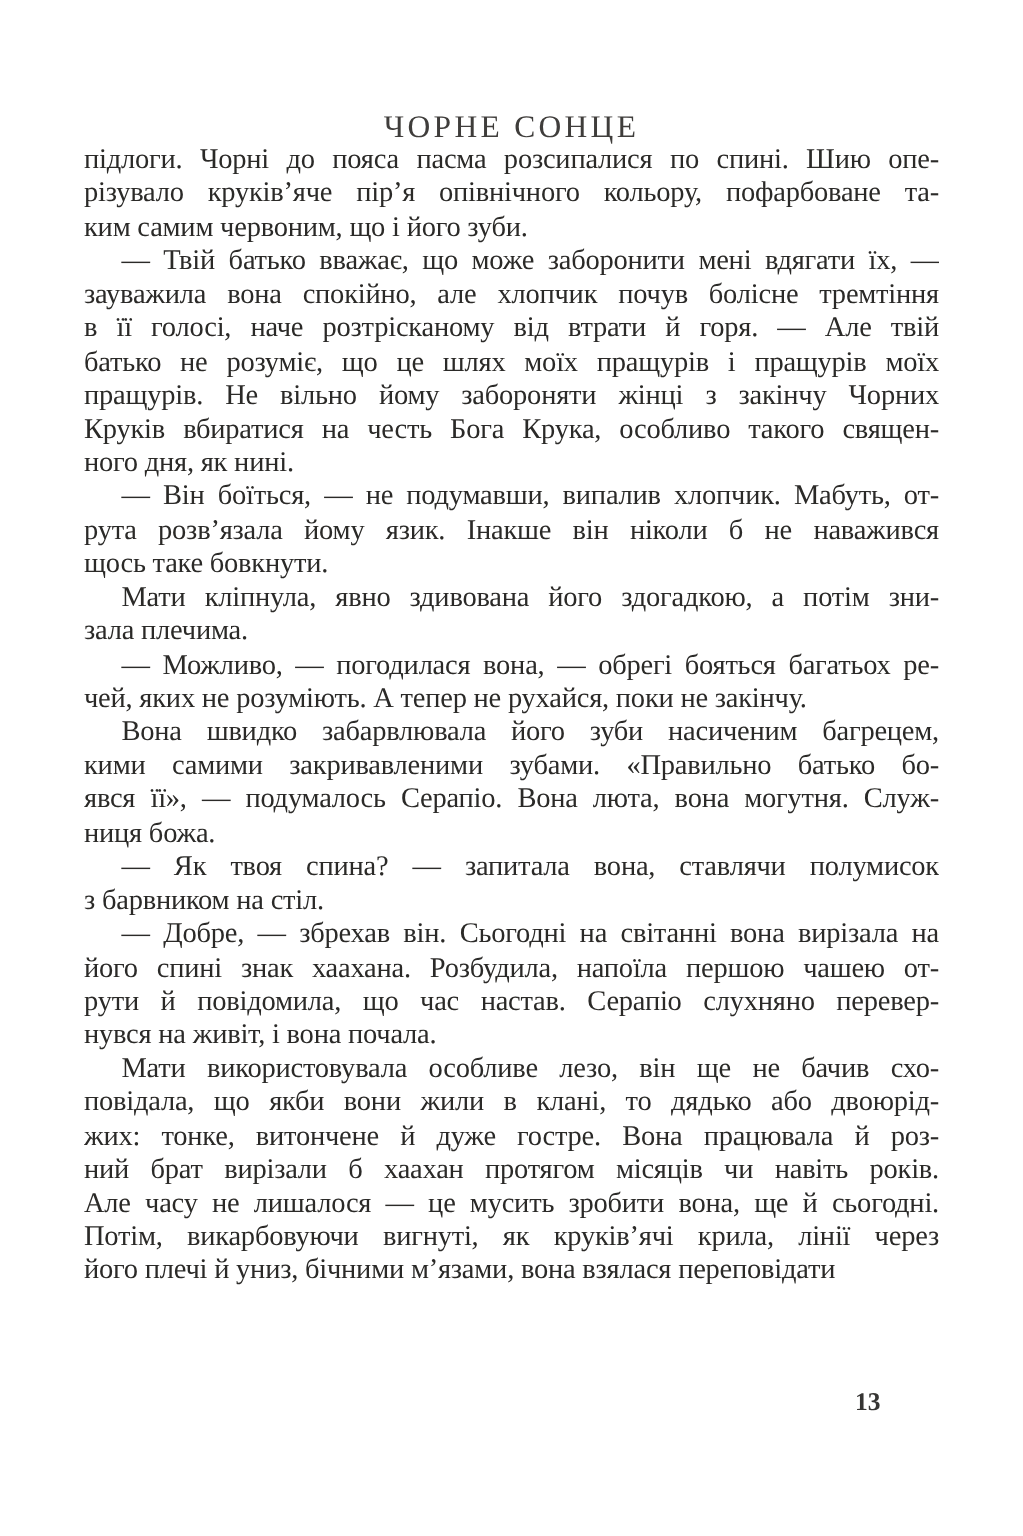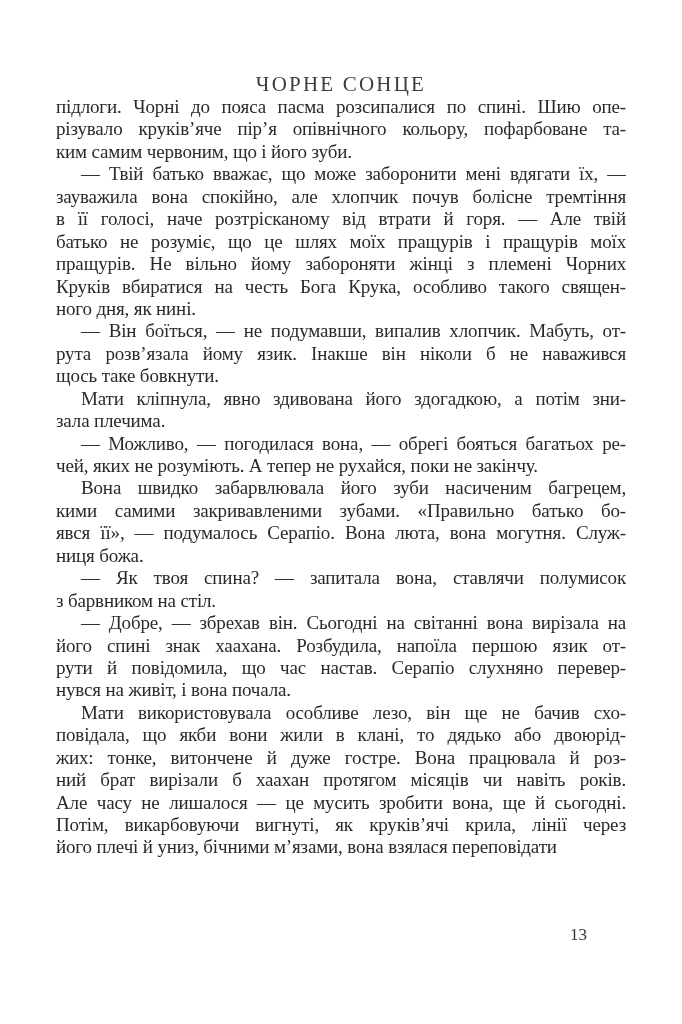--- a/index.html
+++ b/index.html
@@ -52,40 +52,41 @@
   }
   .line.indent {
     padding-left: 25px;
   }
   .page-number {
     position: absolute;
     top: 925px;
     right: 95px;
     font-size: 17px;
     color: #363533;
+    font-weight: bold;
   }
 </style>
 </head>
 <body>
 
 <div class="page">
   <div class="running-header">ЧОРНЕ СОНЦЕ</div>
 
   <div class="text-block">
       <div class="para">
         <div class="line">підлоги. Чорні до пояса пасма розсипалися по спині. Шию опе-</div>
         <div class="line">різувало круків’яче пір’я опівнічного кольору, пофарбоване та-</div>
         <div class="line final">ким самим червоним, що і його зуби.</div>
       </div>
       <div class="para">
         <div class="line indent">— Твій батько вважає, що може заборонити мені вдягати їх, —</div>
         <div class="line">зауважила вона спокійно, але хлопчик почув болісне тремтіння</div>
         <div class="line">в її голосі, наче розтрісканому від втрати й горя. — Але твій</div>
         <div class="line">батько не розуміє, що це шлях моїх пращурів і пращурів моїх</div>
-        <div class="line">пращурів. Не вільно йому забороняти жінці з племені Чорних</div>
+        <div class="line">пращурів. Не вільно йому забороняти жінці з закінчу Чорних</div>
         <div class="line">Круків вбиратися на честь Бога Крука, особливо такого священ-</div>
         <div class="line final">ного дня, як нині.</div>
       </div>
       <div class="para">
         <div class="line indent">— Він боїться, — не подумавши, випалив хлопчик. Мабуть, от-</div>
         <div class="line">рута розв’язала йому язик. Інакше він ніколи б не наважився</div>
         <div class="line final">щось таке бовкнути.</div>
       </div>
       <div class="para">
         <div class="line indent">Мати кліпнула, явно здивована його здогадкою, а потім зни-</div>
@@ -100,21 +101,21 @@
         <div class="line">кими самими закривавленими зубами. «Правильно батько бо-</div>
         <div class="line">явся її», — подумалось Серапіо. Вона люта, вона могутня. Служ-</div>
         <div class="line final">ниця божа.</div>
       </div>
       <div class="para">
         <div class="line indent">— Як твоя спина? — запитала вона, ставлячи полумисок</div>
         <div class="line final">з барвником на стіл.</div>
       </div>
       <div class="para">
         <div class="line indent">— Добре, — збрехав він. Сьогодні на світанні вона вирізала на</div>
-        <div class="line">його спині знак хаахана. Розбудила, напоїла першою язик от-</div>
+        <div class="line">його спині знак хаахана. Розбудила, напоїла першою чашею от-</div>
         <div class="line">рути й повідомила, що час настав. Серапіо слухняно перевер-</div>
         <div class="line final">нувся на живіт, і вона почала.</div>
       </div>
       <div class="para">
         <div class="line indent">Мати використовувала особливе лезо, він ще не бачив схо-</div>
         <div class="line">повідала, що якби вони жили в клані, то дядько або двоюрід-</div>
         <div class="line">жих: тонке, витончене й дуже гостре. Вона працювала й роз-</div>
         <div class="line">ний брат вирізали б хаахан протягом місяців чи навіть років.</div>
         <div class="line">Але часу не лишалося — це мусить зробити вона, ще й сьогодні.</div>
         <div class="line">Потім, викарбовуючи вигнуті, як круків’ячі крила, лінії через</div>

